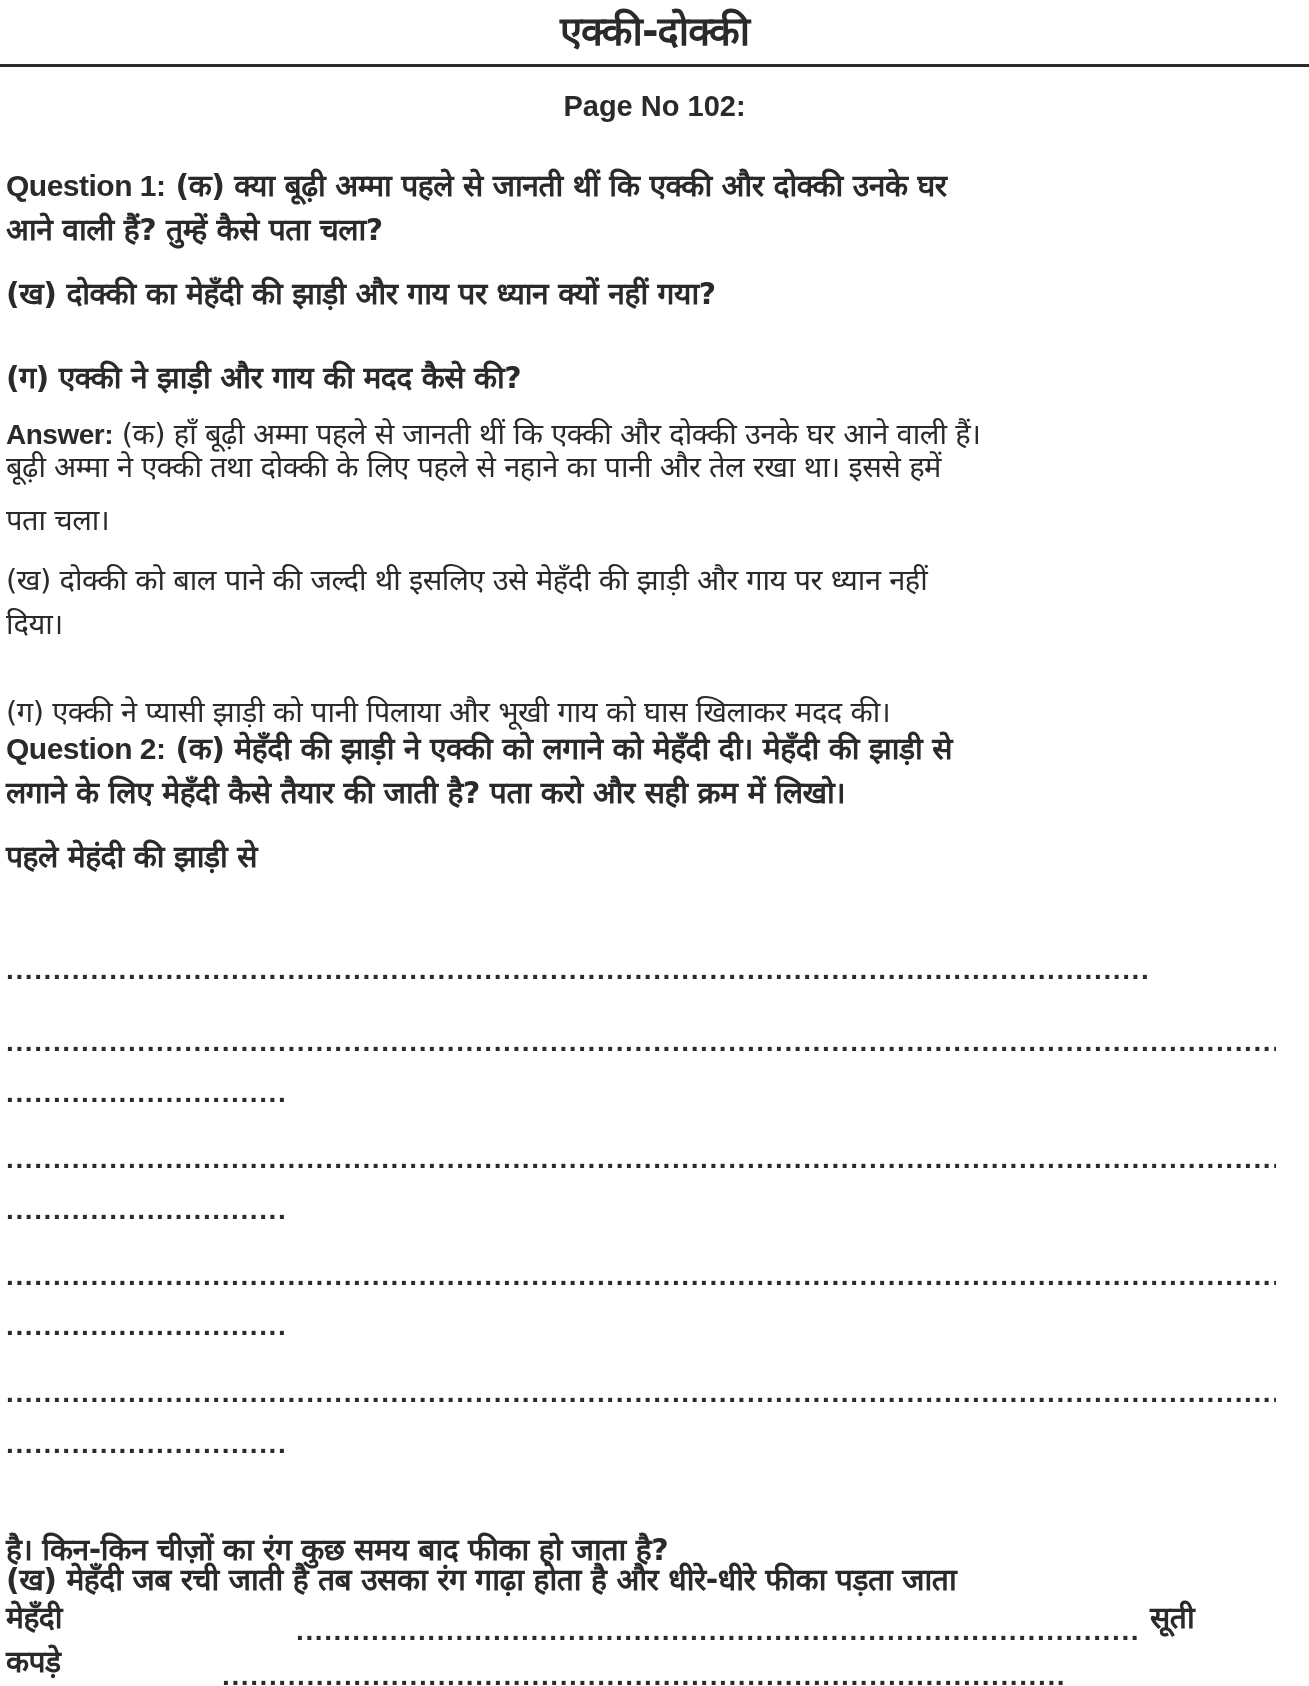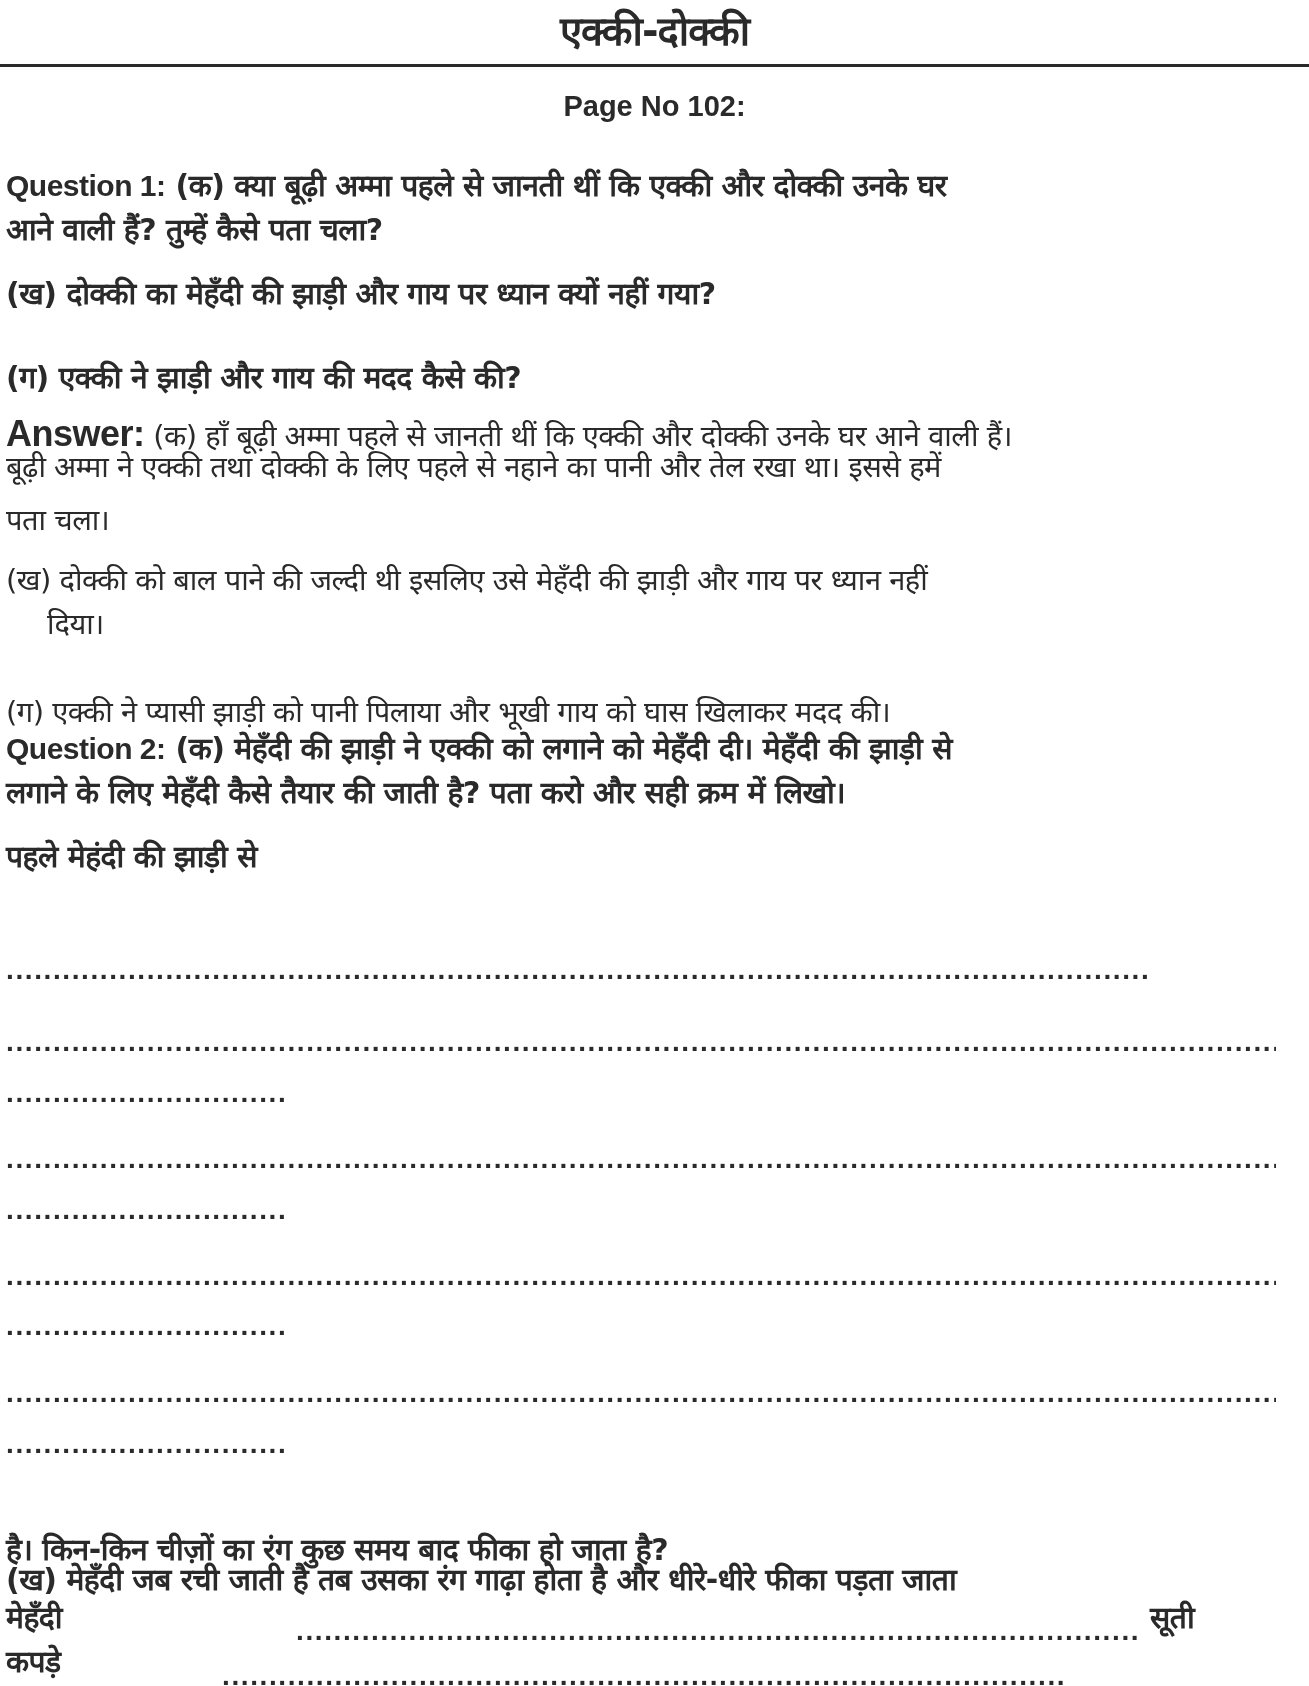--- a/index.html
+++ b/index.html
@@ -36,27 +36,27 @@
 
 <div class="abs q" style="top:164px;">
   <span class="lbl">Question 1:</span>
   <span>(क) क्या बूढ़ी अम्मा पहले से जानती थीं कि एक्की और दोक्की उनके घर</span>
 </div>
 <div class="abs q" style="top:208px;">आने वाली हैं? तुम्हें कैसे पता चला?</div>
 <div class="abs q" style="top:272px;">(ख) दोक्की का मेहँदी की झाड़ी और गाय पर ध्यान क्यों नहीं गया?</div>
 <div class="abs q" style="top:336px;margin-top:20px;">(ग) एक्की ने झाड़ी और गाय की मदद कैसे की?</div>
 
 <div class="abs a" style="top:413px;">
-  <span class="lbl" style="font-size:36px;">Answer:</span>
+  <span class="lbl" style="font-size:28px;">Answer:</span>
   <span>(क) हाँ बूढ़ी अम्मा पहले से जानती थीं कि एक्की और दोक्की उनके घर आने वाली हैं।</span>
 </div>
 <div class="abs a" style="top:446px;">बूढ़ी अम्मा ने एक्की तथा दोक्की के लिए पहले से नहाने का पानी और तेल रखा था। इससे हमें</div>
 <div class="abs a" style="top:499px;">पता चला।</div>
 <div class="abs a" style="top:559px;">(ख) दोक्की को बाल पाने की जल्दी थी इसलिए उसे मेहँदी की झाड़ी और गाय पर ध्यान नहीं</div>
-<div class="abs a" style="top:603px;margin-left:41px;">दिया।</div>
+<div class="abs a" style="top:603px;">दिया।</div>
 <div class="abs a" style="top:667px;margin-top:24px;">(ग) एक्की ने प्यासी झाड़ी को पानी पिलाया और भूखी गाय को घास खिलाकर मदद की।</div>
 
 <div class="abs q" style="top:727px;">
   <span class="lbl">Question 2:</span>
   <span>(क) मेहँदी की झाड़ी ने एक्की को लगाने को मेहँदी दी। मेहँदी की झाड़ी से</span>
 </div>
 <div class="abs q" style="top:771px;">लगाने के लिए मेहँदी कैसे तैयार की जाती है? पता करो और सही क्रम में लिखो।</div>
 <div class="abs q" style="top:835px;">पहले मेहंदी की झाड़ी से</div>
 
 <div class="dots" style="top:966px;width:1146px;">........................................................................................................................................................................</div>

